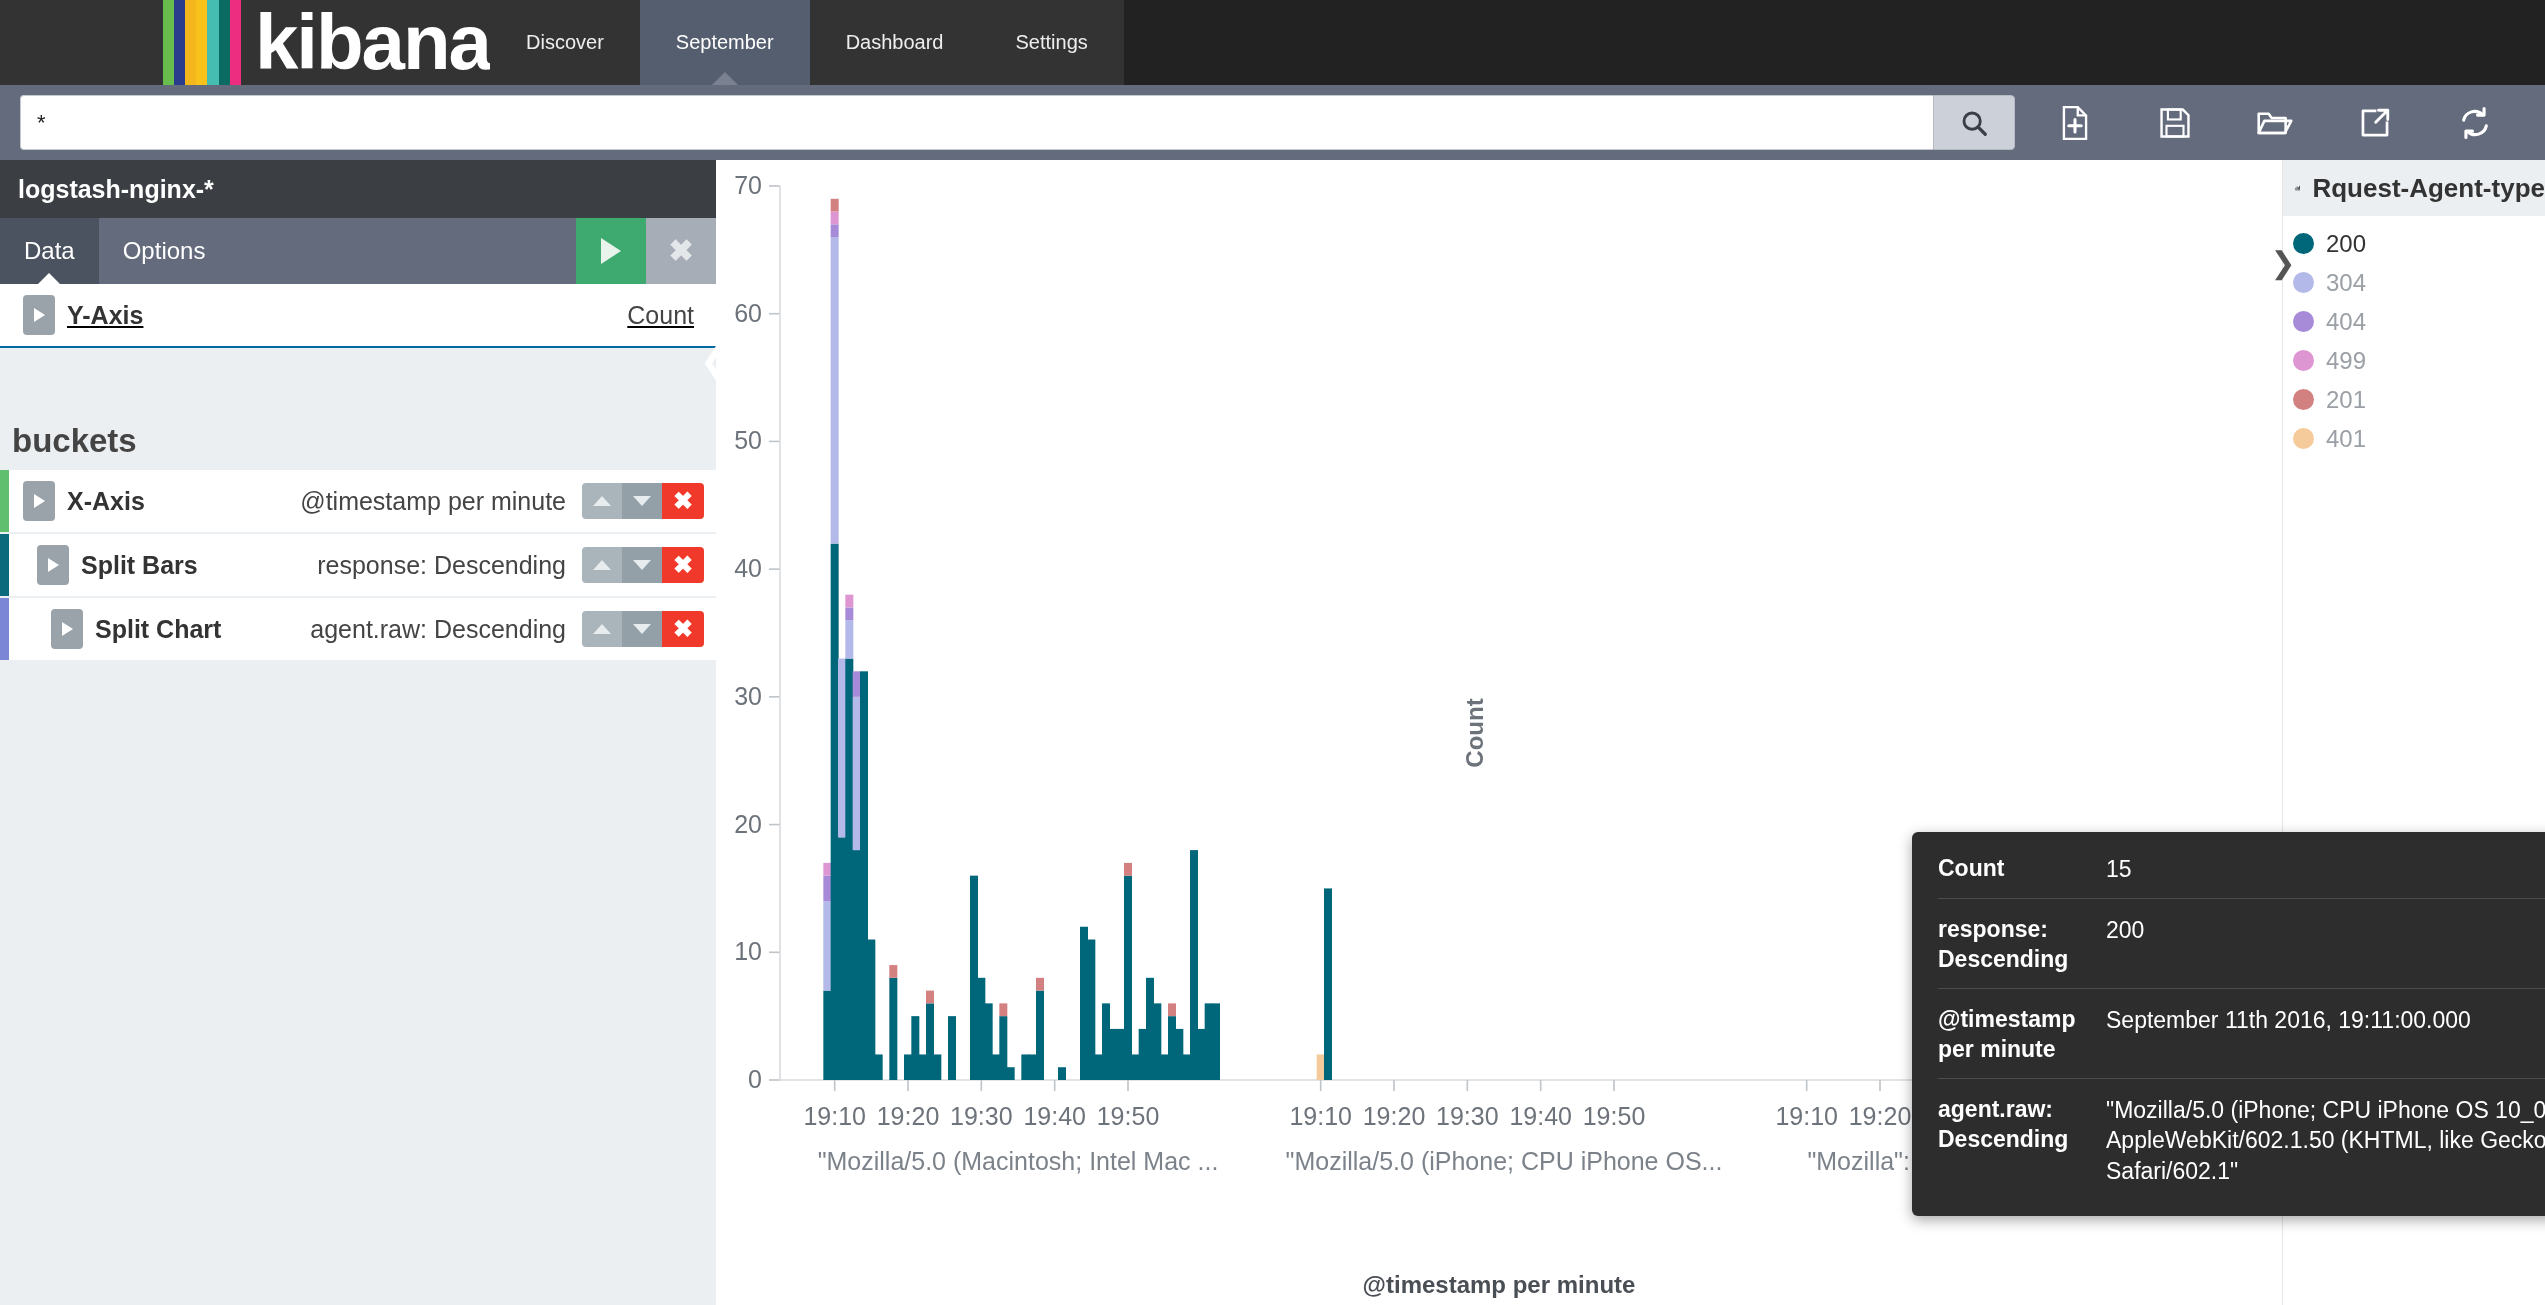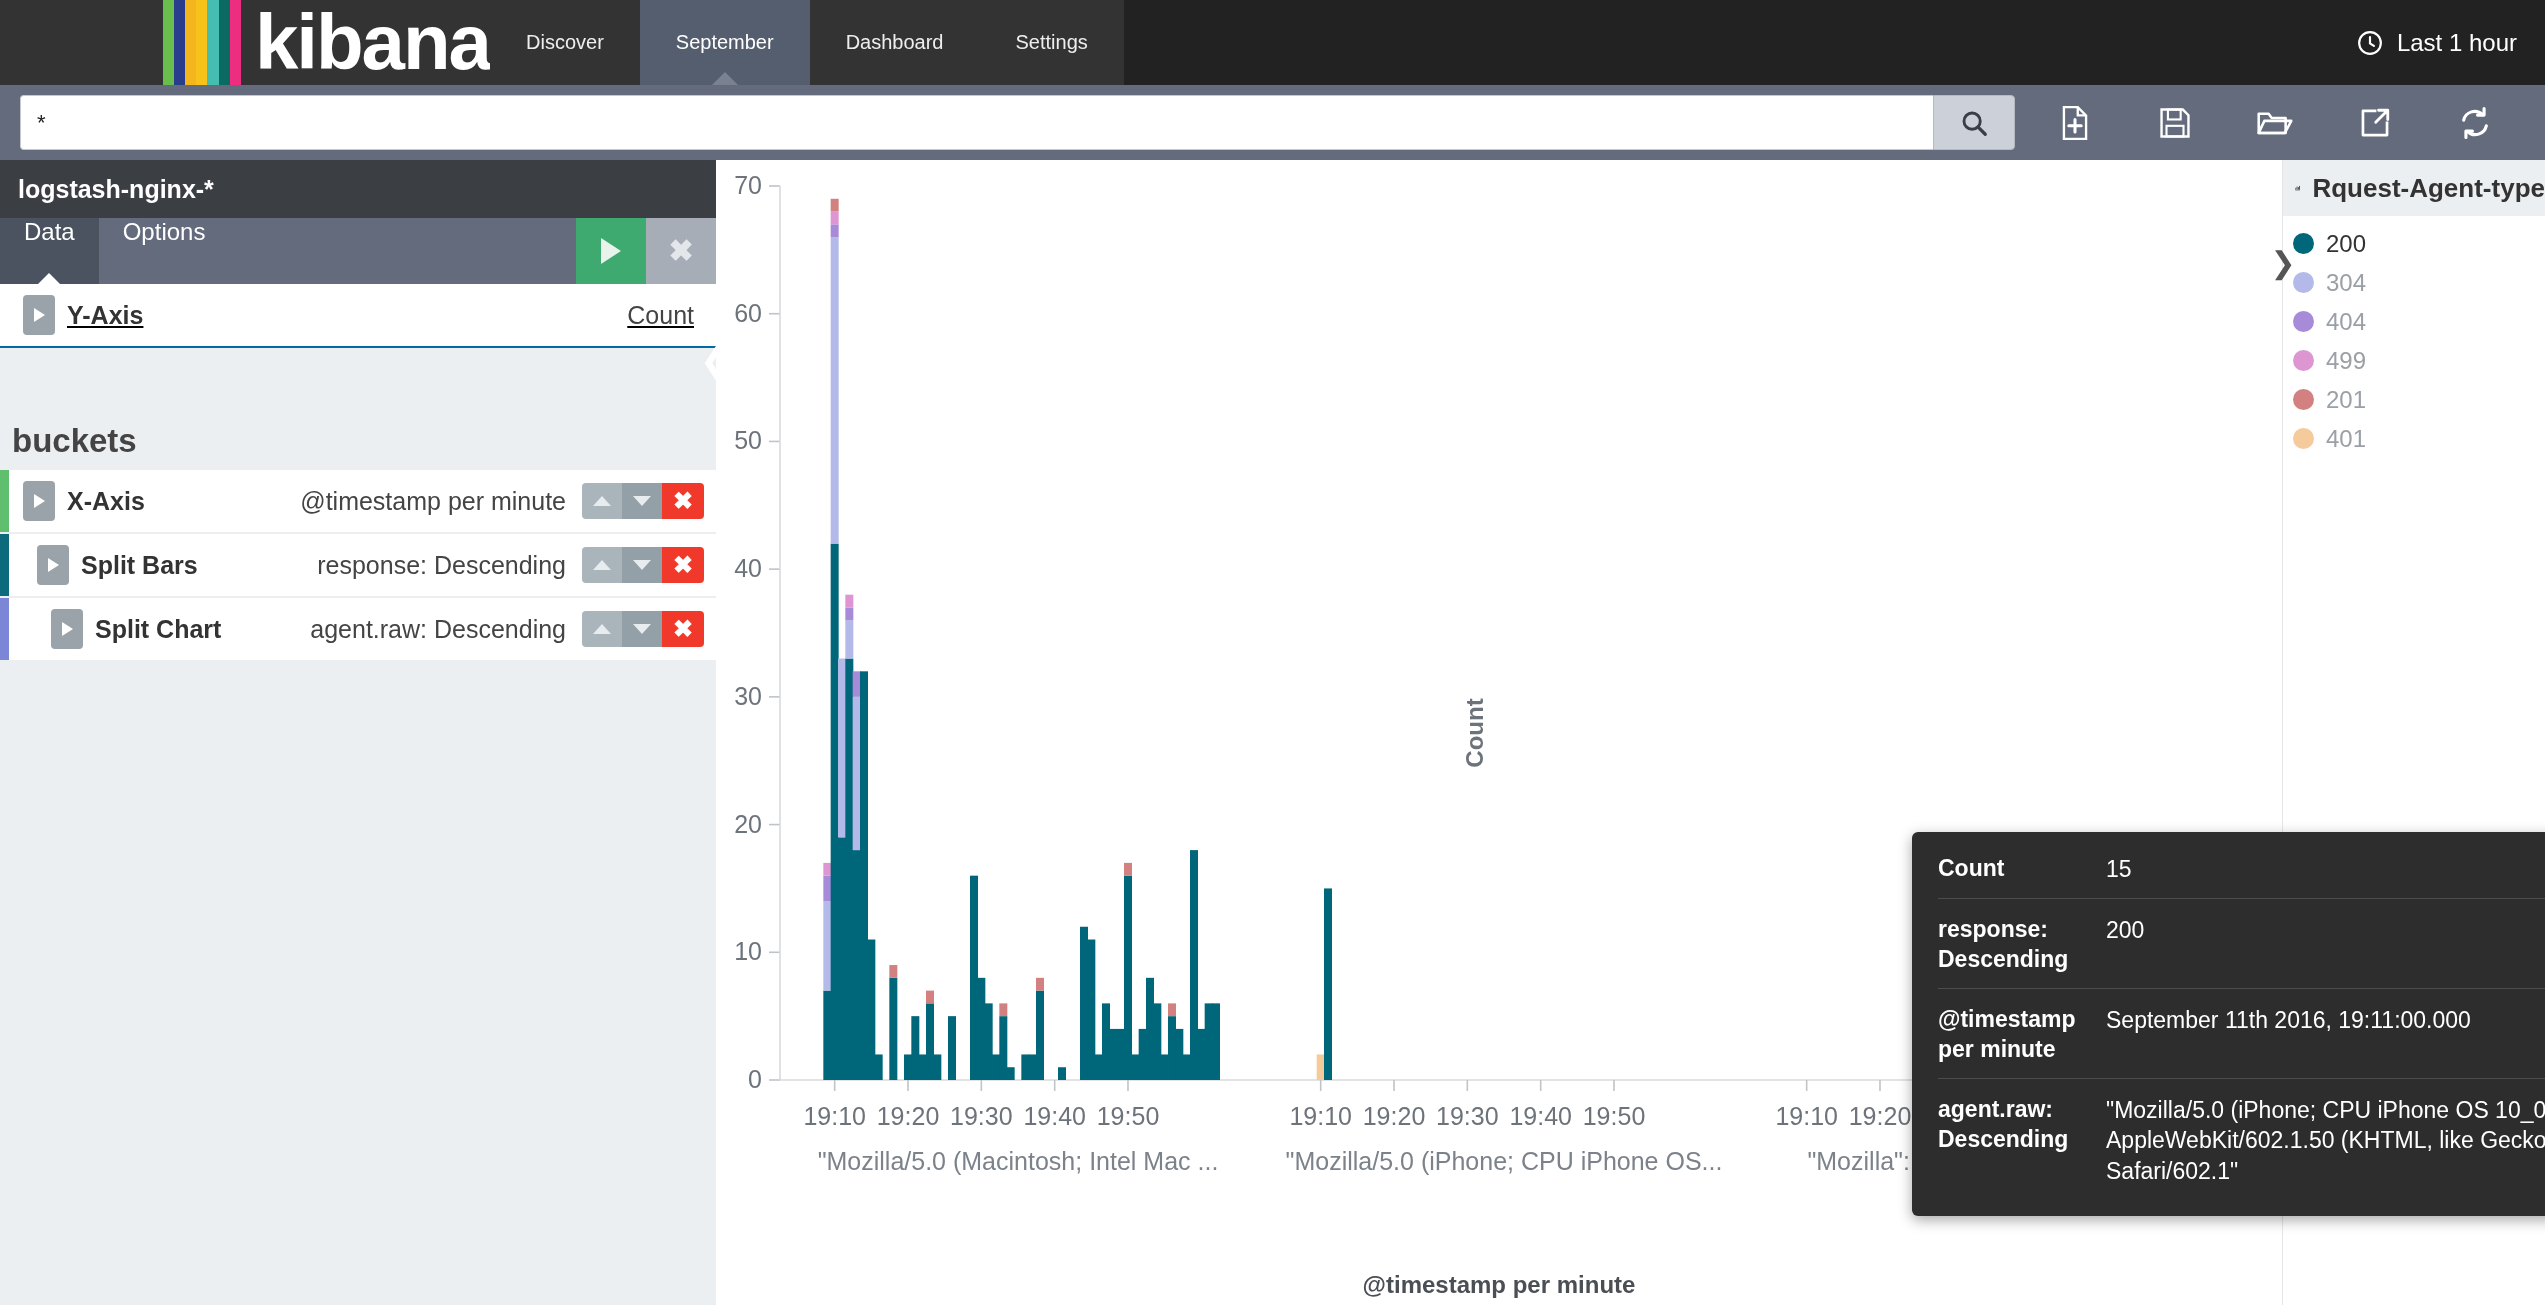--- a/index.html
+++ b/index.html
@@ -75,21 +75,21 @@
   .idx-header {
     height:58px; background:#3b3f44; color:#fff; display:flex; align-items:center;
     padding-left:18px; font-size:25px; font-weight:700;
   }
   .collapse-btn {
     position:absolute; left:700px; top:180px; width:34px; height:40px;
     color:#fff; font-size:34px; line-height:40px; cursor:pointer; z-index:5;
   }
   .edit-tabs { height:66px; display:flex; background:#646b7c; }
   .etab {
-    display:flex; align-items:flex-start; padding:0 24px; color:#fff; font-size:24px;
+    display:flex; align-items:center; padding:0 24px; color:#fff; font-size:24px;
     cursor:pointer; position:relative;
   }
   .etab.active { background:#4b5360; }
   .etab.active:after {
     content:""; position:absolute; bottom:0; left:50%; margin-left:-11px;
     border-left:11px solid transparent; border-right:11px solid transparent;
     border-bottom:11px solid #fff;
   }
   .etab-filler { flex:1 1 auto; }
   .apply-btn { width:70px; background:#3eaa6f; display:flex; align-items:center; justify-content:center; cursor:pointer; }
@@ -204,27 +204,20 @@
           <span>September</span>
         </div>
         <div class="navtab">
           <span>Dashboard</span>
         </div>
         <div class="navtab">
           <span>Settings</span>
         </div>
       </div>
     <div class="nav-spacer"></div>
-    <div class="timepicker">
-      <svg class="clock-ico" viewBox="0 0 24 24">
-        <circle cx="12" cy="12" r="10" fill="none" stroke="#fff" stroke-width="2"></circle>
-        <path d="M12 6.5V12.4L15.6 14.6" fill="none" stroke="#fff" stroke-width="2" stroke-linecap="round"></path>
-      </svg>
-      <span>Last 1 hour</span>
-    </div>
   </div>
 
   <div class="searchbar">
     <input class="search-input" type="text" value="*" style="">
     <div class="search-btn">
       <svg width="30" height="30" viewBox="0 0 24 24">
         <circle cx="10.5" cy="10.5" r="6.5" fill="none" stroke="#3a3f46" stroke-width="2.3"></circle>
         <path d="M15.3 15.3L21 21" stroke="#3a3f46" stroke-width="2.6" stroke-linecap="round"></path>
       </svg>
     </div>

